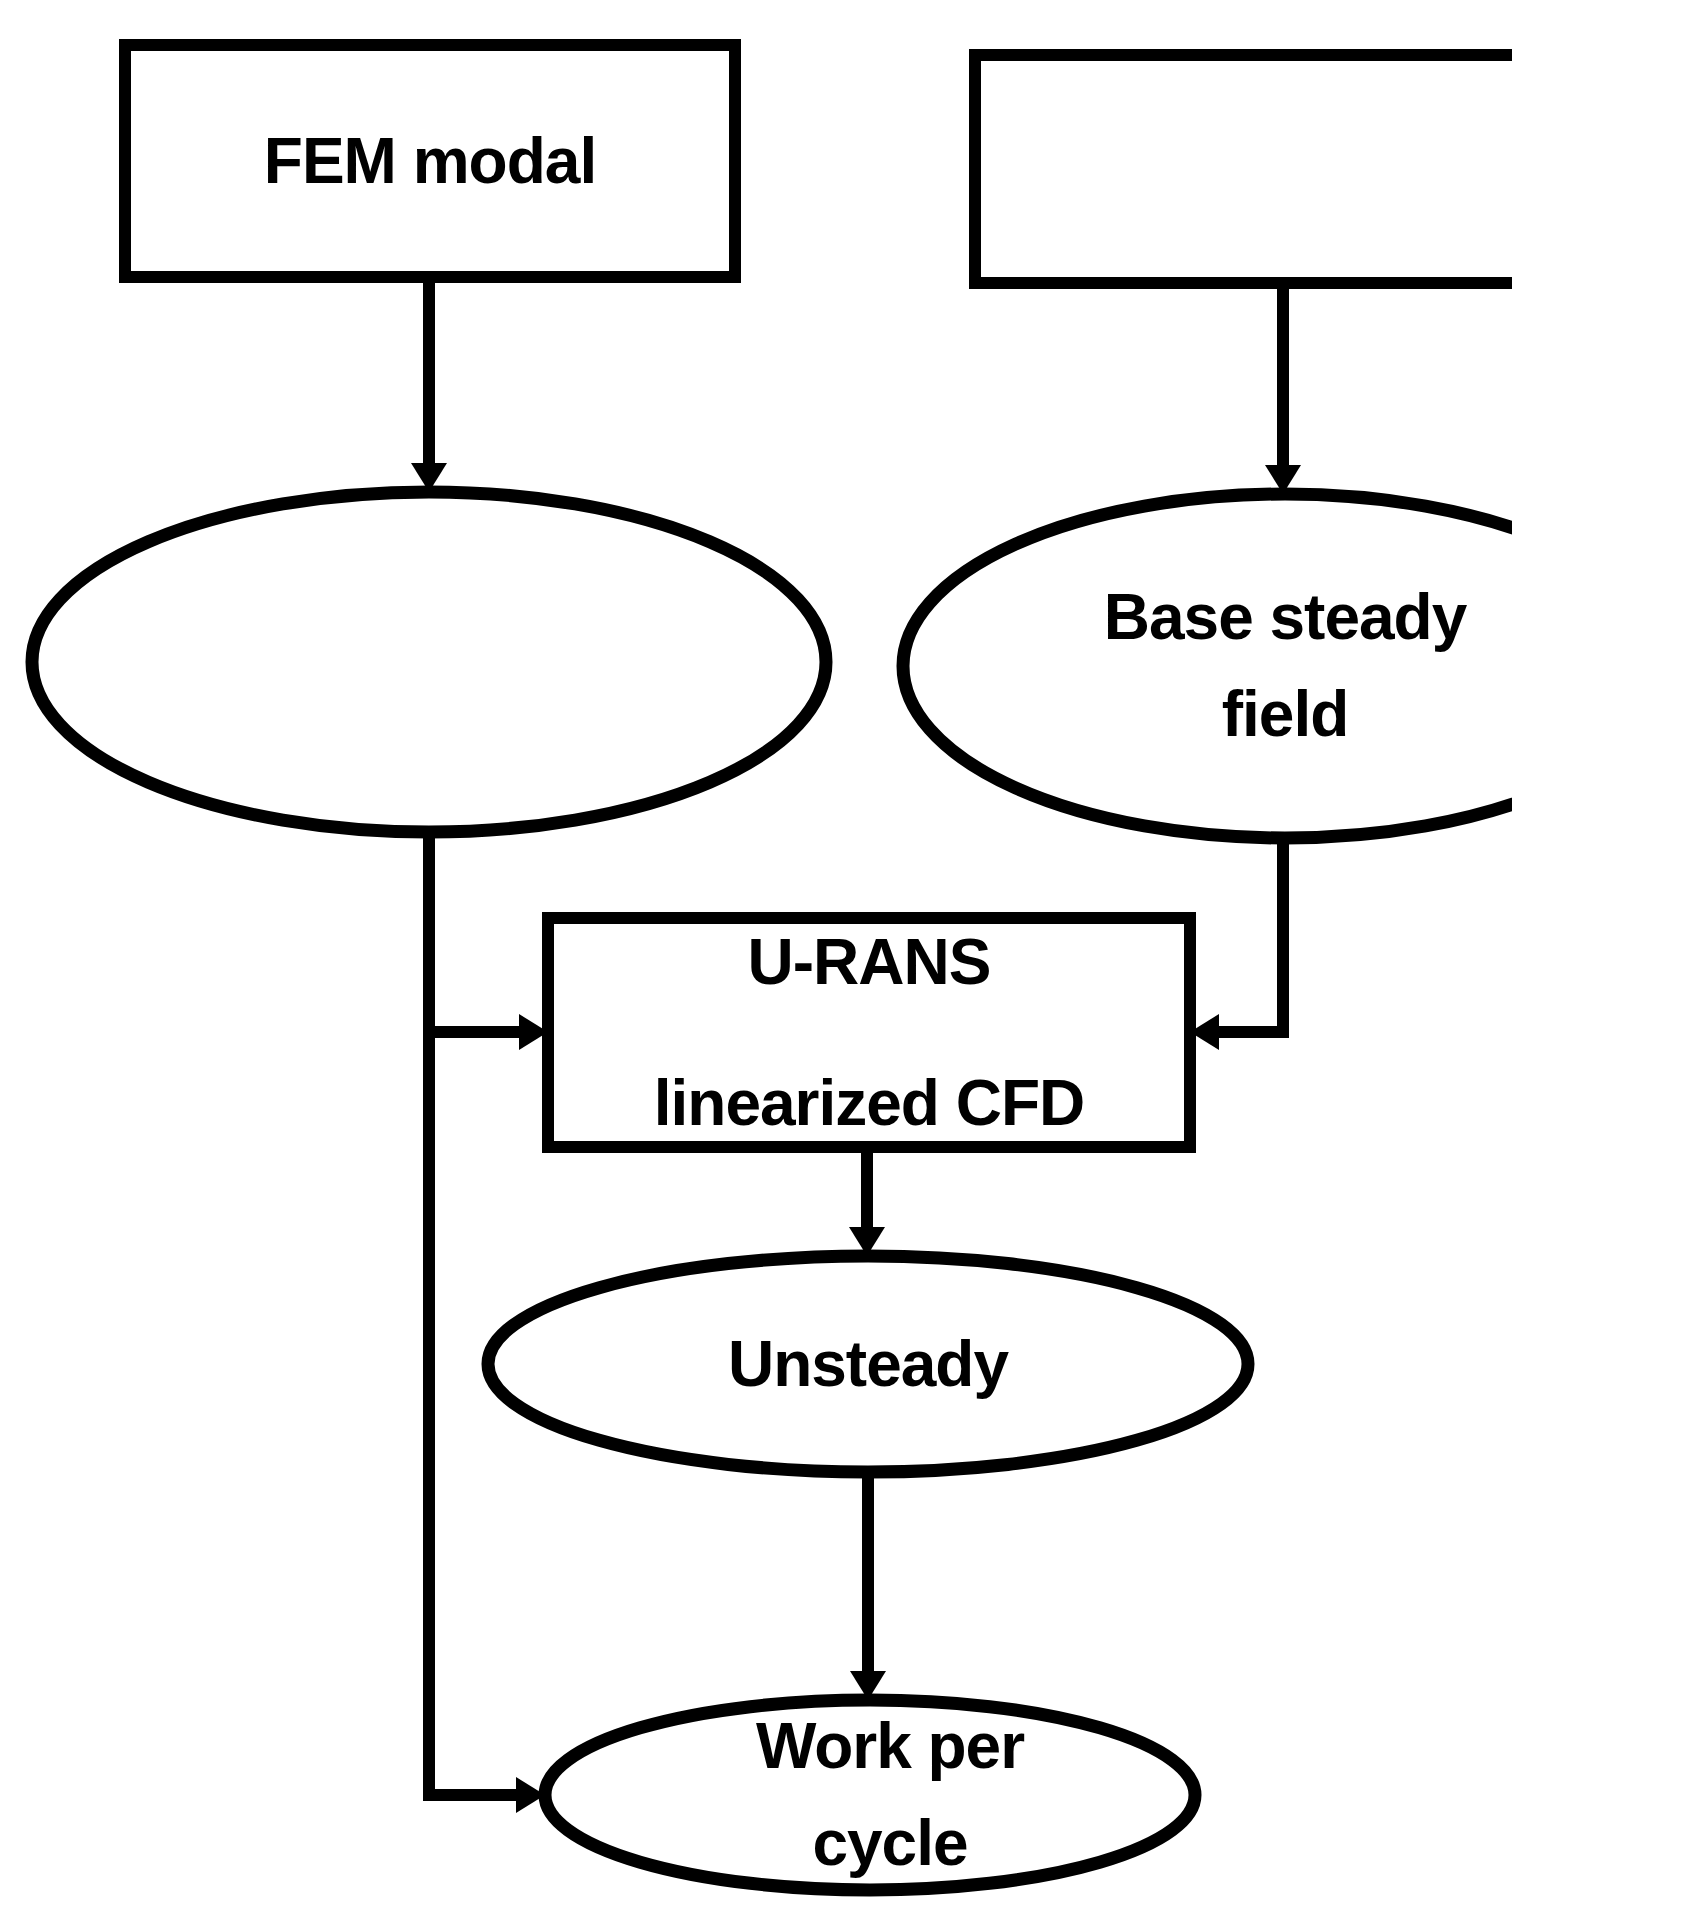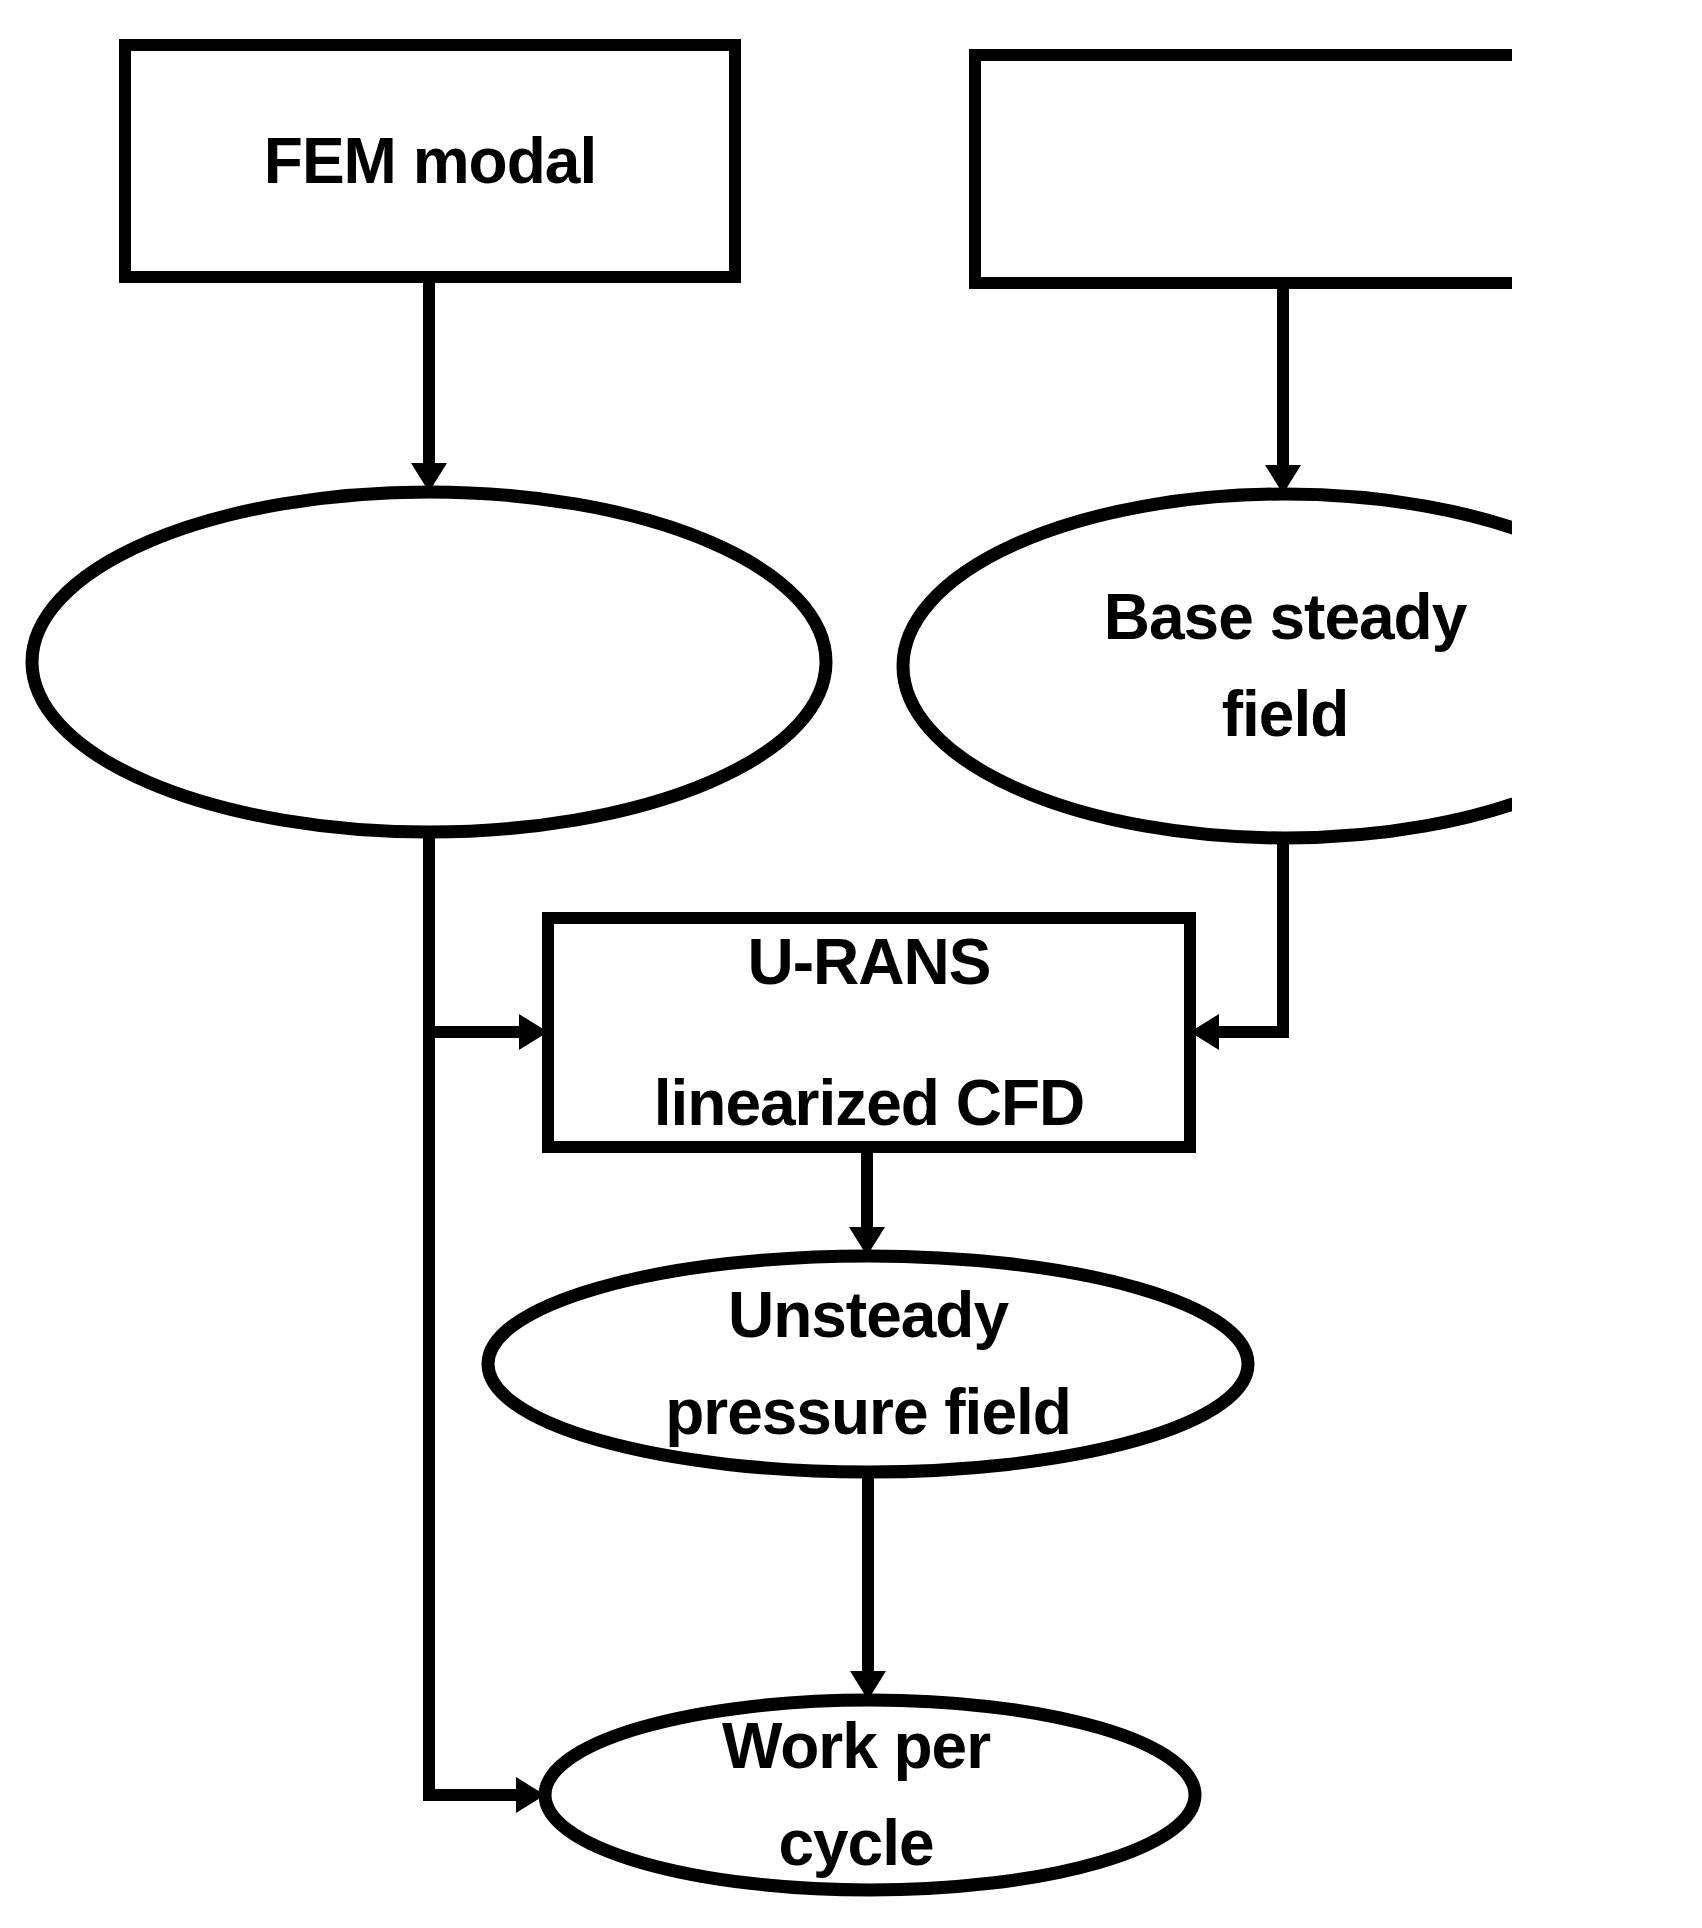--- a/index.html
+++ b/index.html
@@ -35,21 +35,21 @@
     white-space: nowrap;
     pointer-events: none;
   }
   
   .lbl-fem      { left: 125px;  top: 45px;   width: 610px; height: 232px; }
   .lbl-rans     { left: 975px;  top: 55px;   width: 620px; height: 228px; }
   .lbl-modal    { left: 29px;   top: 492px;  width: 800px; height: 340px; }
   .lbl-base     { left: 903px;  top: 494px;  width: 764px; height: 344px; }
   .lbl-urans    { left: 548px;  top: 918px;  width: 642px; height: 229px; gap: 44px; }
   .lbl-unsteady { left: 488px;  top: 1256px; width: 760px; height: 216px; }
-  .lbl-work     { left: 531px;  top: 1700px; width: 650px; height: 190px; }
+  .lbl-work     { left: 565px;  top: 1700px; width: 650px; height: 190px; }
 </style>
 </head>
 <body>
 
 <div class="canvas">
 
   <svg width="1702" height="1928" viewBox="0 0 1702 1928">
     <g fill="none" stroke="#000000">
 
       <rect x="125" y="45" width="610" height="232" stroke-width="12"></rect>
@@ -92,21 +92,20 @@
     <div>field</div>
   </div>
 
   <div class="node-label lbl-urans">
     <div>U-RANS</div>
     <div>linearized CFD</div>
   </div>
 
   <div class="node-label lbl-unsteady">
     <div>Unsteady</div>
-    <div>pressure field</div>
   </div>
 
   <div class="node-label lbl-work">
     <div>Work per</div>
     <div>cycle</div>
   </div>
 
 </div>
 
 </body></html>

